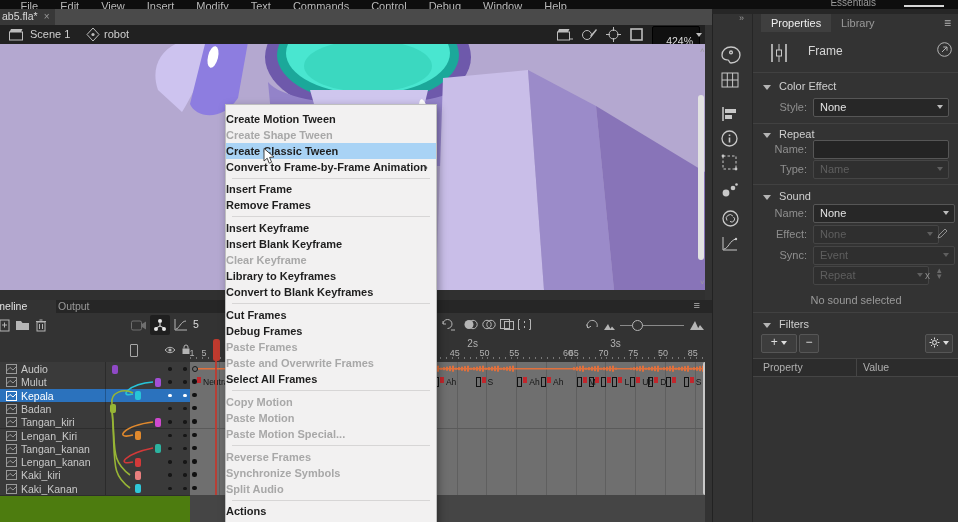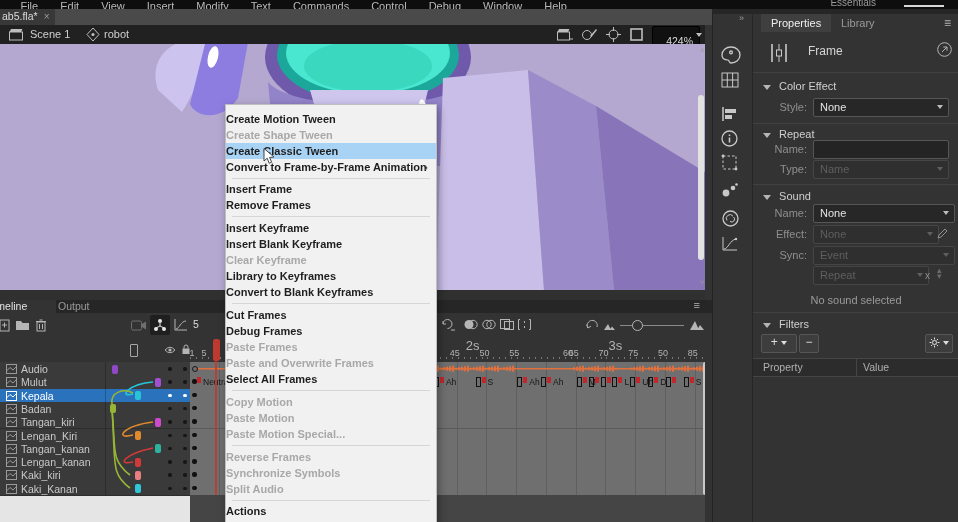--- a/index.html
+++ b/index.html
@@ -21,32 +21,32 @@
         border-right:3.5px solid transparent;border-top:4px solid #bdbdbd;vertical-align:middle;}
   
   #stage{left:0;top:44px;width:705px;height:246px;background:#b4a8d0;overflow:hidden;}
   #stage-scroll{left:698px;top:95px;width:6px;height:165px;background:#e2e2e2;border-radius:3px;z-index:5;}
   #stage-bottom{left:0;top:290px;width:705px;height:10px;background:#303030;}
   
   #tl-tabs{left:0;top:300px;width:712px;height:13px;background:#262626;}
   .tl-tab{position:absolute;top:0;height:13px;padding:0 10px;font-size:10.5px;line-height:13px;}
   #tl-toolbar{left:0;top:313px;width:712px;height:24px;background:#333;}
   #tl-header{left:0;top:337px;width:190px;height:25px;background:#333;border-right:1px solid #1f1f1f;}
-  #tl-layers{left:0;top:362px;width:190px;height:160px;background:#e5e5e5;}
+  #tl-layers{left:0;top:362px;width:190px;height:160px;background:#4d7c0f;}
   .layer-row{position:absolute;left:0;width:190px;height:13.3px;background:#3a3a3a;border-bottom:1px solid #2d2d2d;}
   .layer-row.sel{background:#2b72bd;padding-left:48px;}
   .layer-name{position:absolute;left:21px;top:1px;font-size:10.5px;color:#c9c9c9;}
   .layer-row.sel .layer-name{color:#fff;}
   .ldot{position:absolute;top:5px;width:3.5px;height:3.5px;border-radius:50%;background:#161616;}
   .layer-row.sel .ldot{background:#fff;}
   
   #frames{left:190px;top:337px;width:515px;height:185px;background:#333;overflow:hidden;}
   #ruler{position:absolute;left:0;top:0;width:515px;height:25px;background:#333;}
   .rnum{position:absolute;top:11px;font-size:9px;color:#b3b3b3;transform:translateX(-50%);}
-  .rsec{position:absolute;top:1px;font-size:13px;color:#b3b3b3;transform:translateX(-50%);}
+  .rsec{position:absolute;top:1px;font-size:10px;color:#b3b3b3;transform:translateX(-50%);}
   .frow{position:absolute;left:0;width:515px;height:13.3px;background:#6f6f6f;
         border-bottom:1px solid #5a5a5a;
         background-image:repeating-linear-gradient(90deg,transparent 0 28.75px,#5f5f5f 28.75px 29.75px);}
   .kfdot{position:absolute;left:2px;top:4px;width:4.5px;height:4.5px;border-radius:50%;background:#101010;}
   .kflabel{position:absolute;top:2px;height:10px;font-size:8.5px;color:#151515;}
   .kfm{position:absolute;top:0;width:3px;height:8px;border:1px solid #111;background:transparent;display:inline-block;}
   .kfflag{position:absolute;top:0;width:4px;height:6px;background:#c1272d;}
   #playhead-head{position:absolute;width:7px;height:22px;background:#bf3a2e;border-radius:2.5px;z-index:6;}
   #playhead-line{position:absolute;width:2px;background:rgba(195,55,45,.85);z-index:6;}
   

